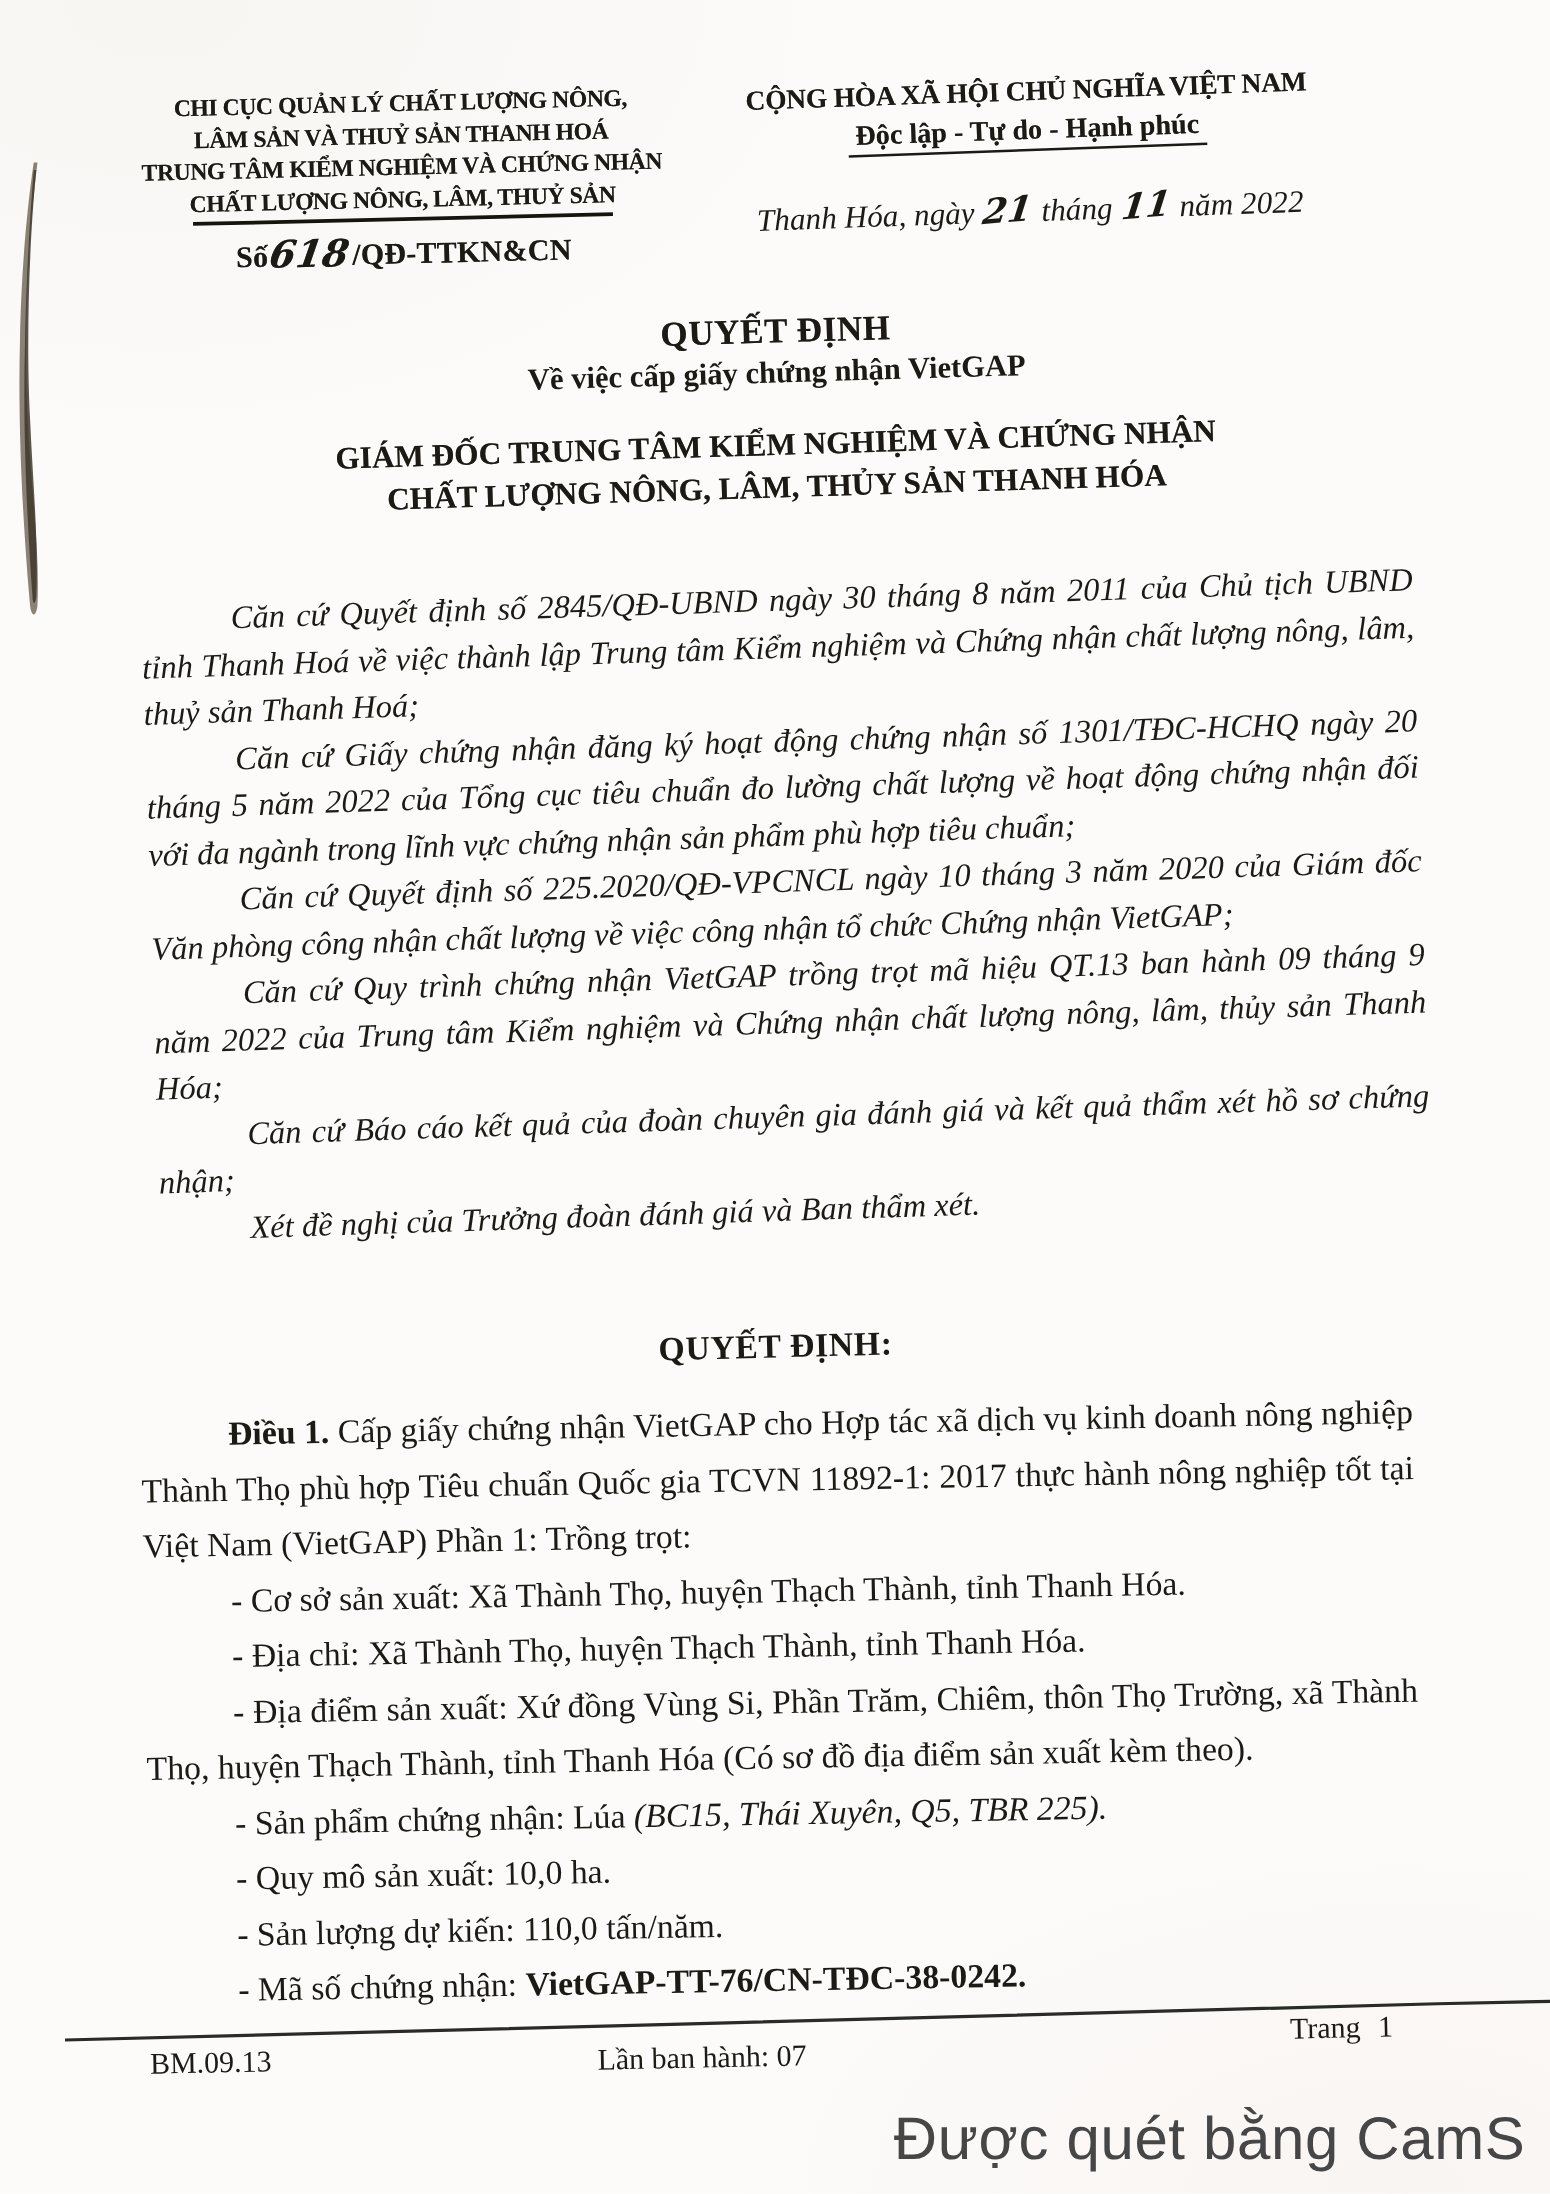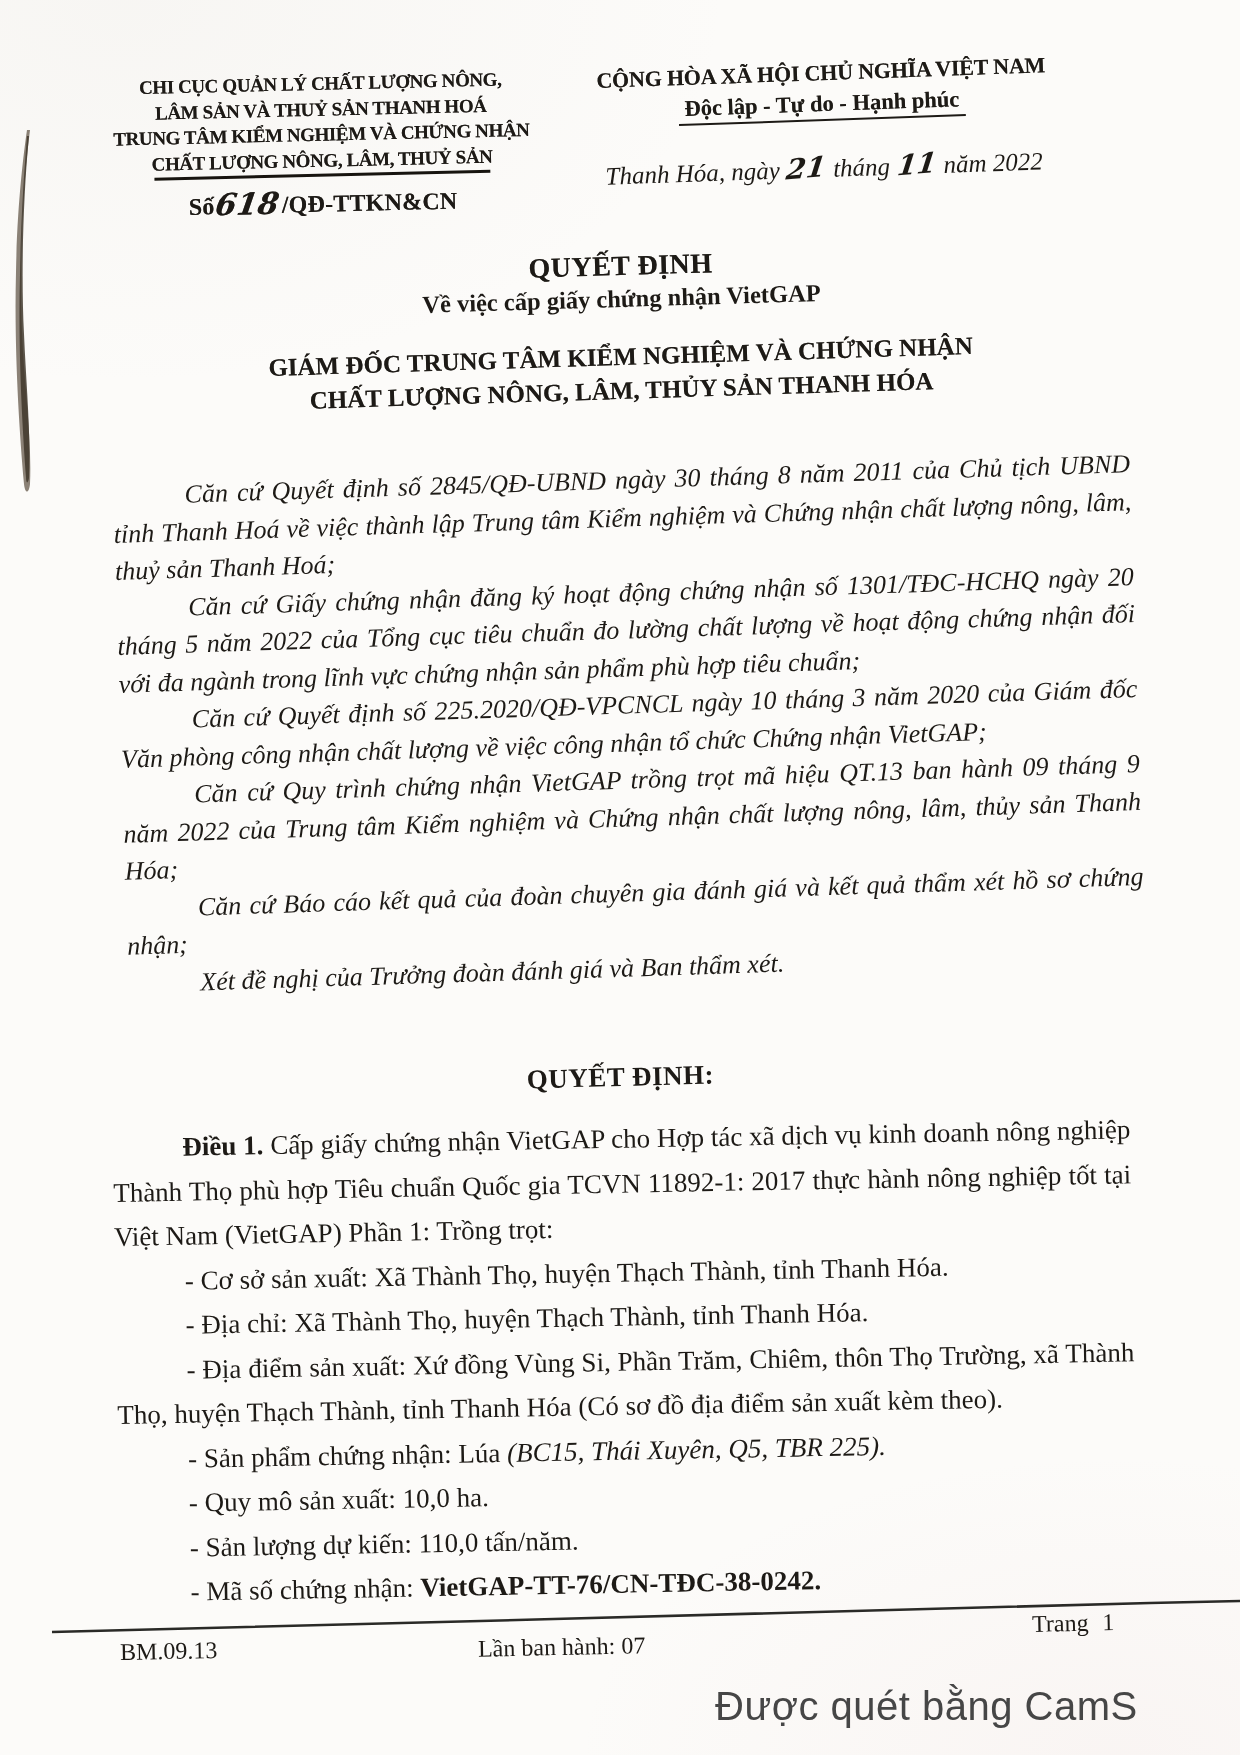--- a/index.html
+++ b/index.html
@@ -55,21 +55,21 @@
   #article p{margin:0;text-indent:70px;}
   .em{font-style:italic;}
   .strong{font-weight:700;}
   .lbl{font-weight:700;}
   
   #footer-rule{left:0;top:1588px;width:1240px;height:60px;}
   #footer-code{left:120px;top:1638px;font-size:24px;transform:rotate(-1.1deg);}
   #footer-issue{left:478px;top:1634px;font-size:24px;transform:rotate(-1.2deg);}
   #footer-page{left:1032px;top:1610px;font-size:24px;transform:rotate(-1.3deg);word-spacing:8px;}
   
-  #watermark{left:715px;top:1684px;font-family:"Liberation Sans",sans-serif;font-size:40px;
+  #watermark{left:715px;top:1684px;font-family:"Liberation Sans",sans-serif;font-size:48px;
     color:#464646;white-space:nowrap;letter-spacing:.5px;}
   
   #crease{left:8px;top:122px;width:54px;height:385px;}
 </style>
 </head>
 <body>
 
 <div class="page">
 
   <svg id="crease" class="s" viewBox="0 0 54 385" aria-hidden="true">

